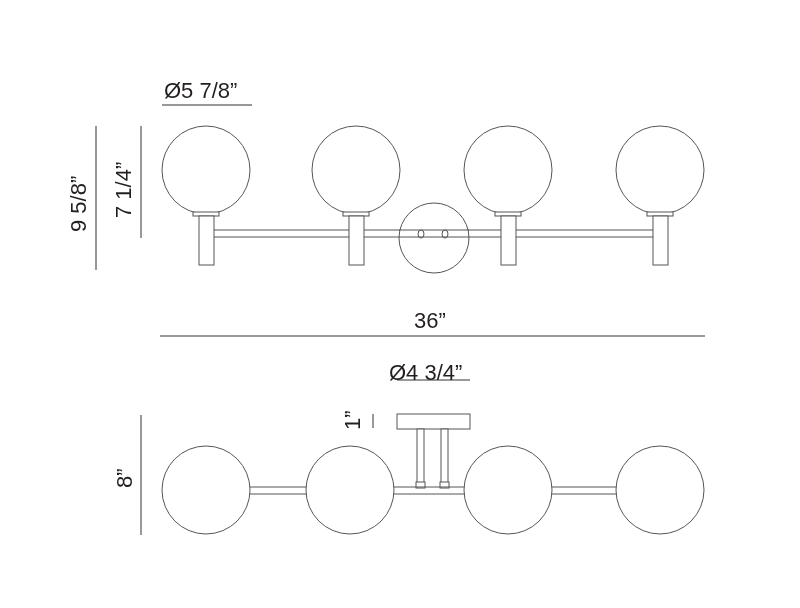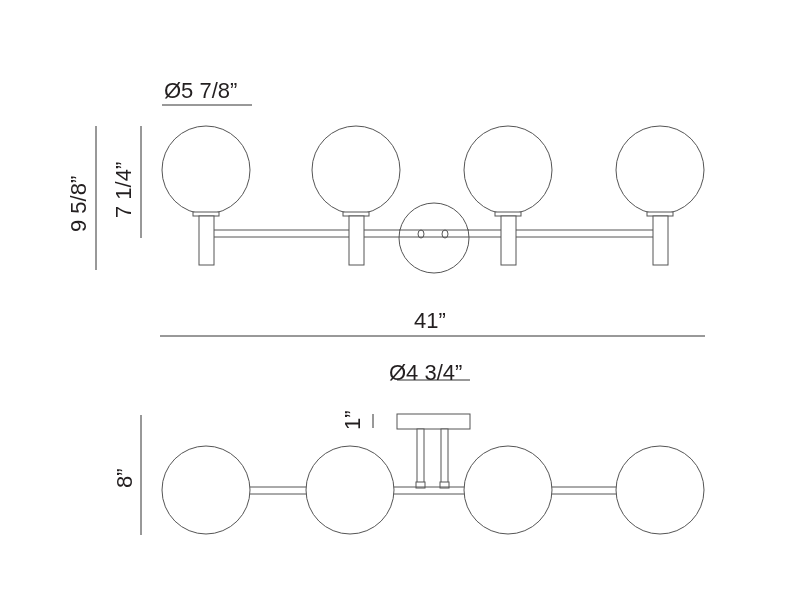--- a/index.html
+++ b/index.html
@@ -73,18 +73,18 @@
       <circle cx="206" cy="490" r="44" fill="#fff"></circle>
       <circle cx="350" cy="490" r="44" fill="#fff"></circle>
       <circle cx="508" cy="490" r="44" fill="#fff"></circle>
       <circle cx="660" cy="490" r="44" fill="#fff"></circle>
     </g>
   </svg>
 
   <div class="lbl" style="left:164px;top:80px;">Ø5 7/8”</div>
   <div class="lbl rot" style="left:68px;top:232px;">9 5/8”</div>
   <div class="lbl rot" style="left:113px;top:218px;">7 1/4”</div>
-  <div class="lbl" style="left:414px;top:310px;">41”</div>
+  <div class="lbl" style="left:414px;top:310px;">36”</div>
 
   <div class="lbl" style="left:389px;top:362px;">Ø4 3/4”</div>
   <div class="lbl rot" style="left:342px;top:430px;">1”</div>
   <div class="lbl rot" style="left:114px;top:488px;">8”</div>
 </div>
 
 </body></html>

